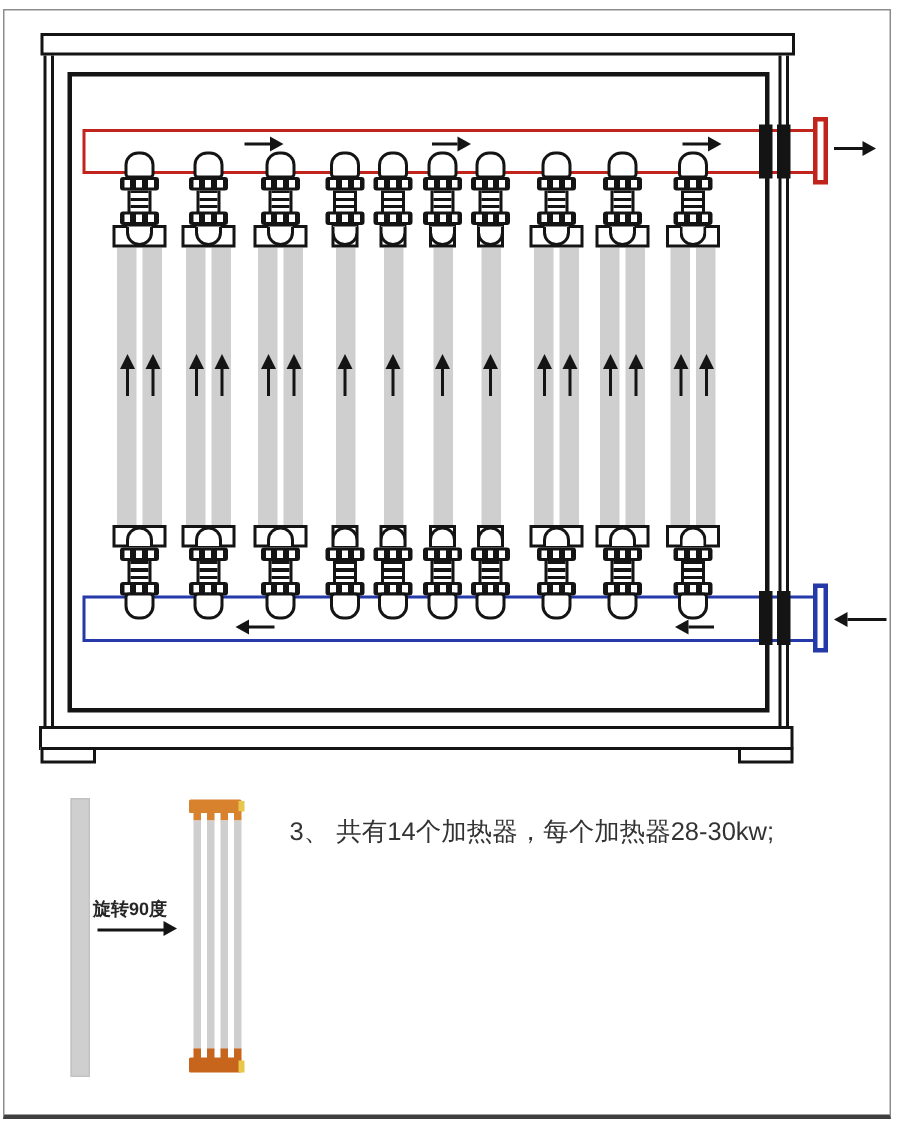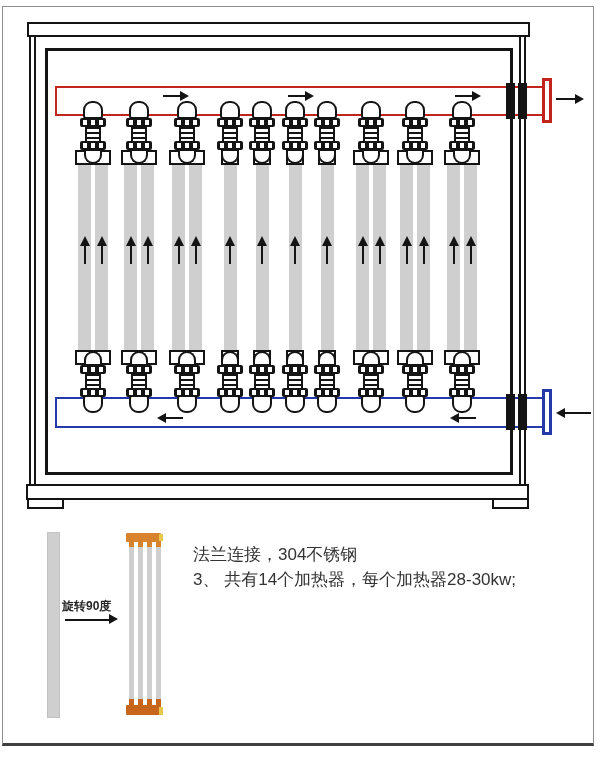--- a/index.html
+++ b/index.html
@@ -395,17 +395,16 @@
     <div class="abs mini-tube" style="left:156px;top:547px;width:5px;height:153px;"></div>
     <div class="abs stub-bot" style="left:129px;top:699px;width:5px;height:7px;"></div>
     <div class="abs stub-bot" style="left:138px;top:699px;width:5px;height:7px;"></div>
     <div class="abs stub-bot" style="left:147px;top:699px;width:5px;height:7px;"></div>
     <div class="abs stub-bot" style="left:156px;top:699px;width:5px;height:7px;"></div>
     <div class="abs cap-bar-bot" style="left:126px;top:705px;width:35px;height:10px;"></div>
     <div class="abs cap-tip" style="left:159px;top:707px;width:4px;height:8px;"></div>
   </div>
 
   <div class="abs notes">
-    <div>法兰连接，304不锈钢</div>
     <div>3、 共有14个加热器，每个加热器28-30kw;</div>
   </div>
 
 </div>
 
 </body></html>

